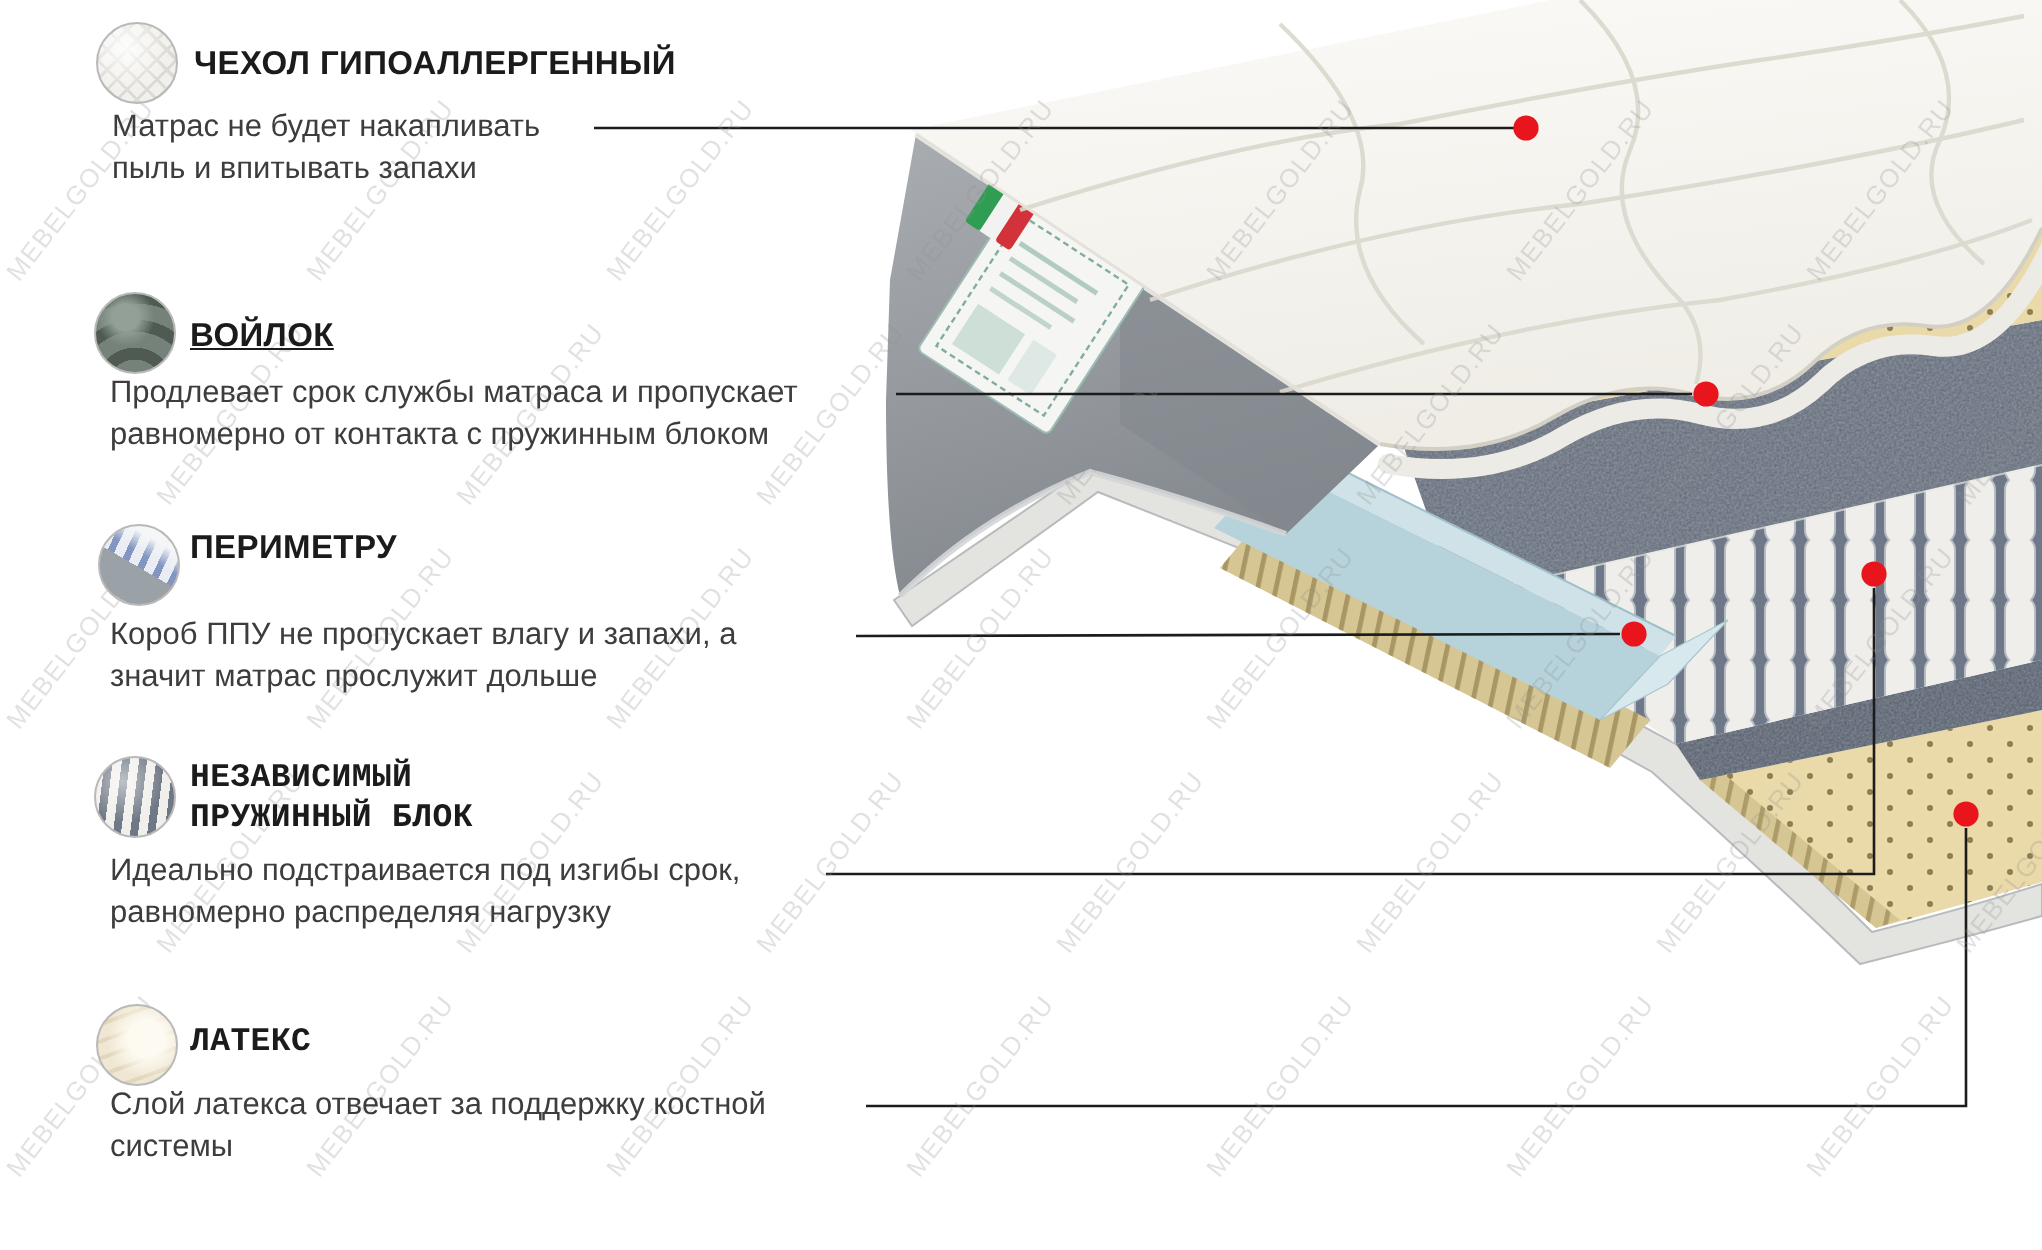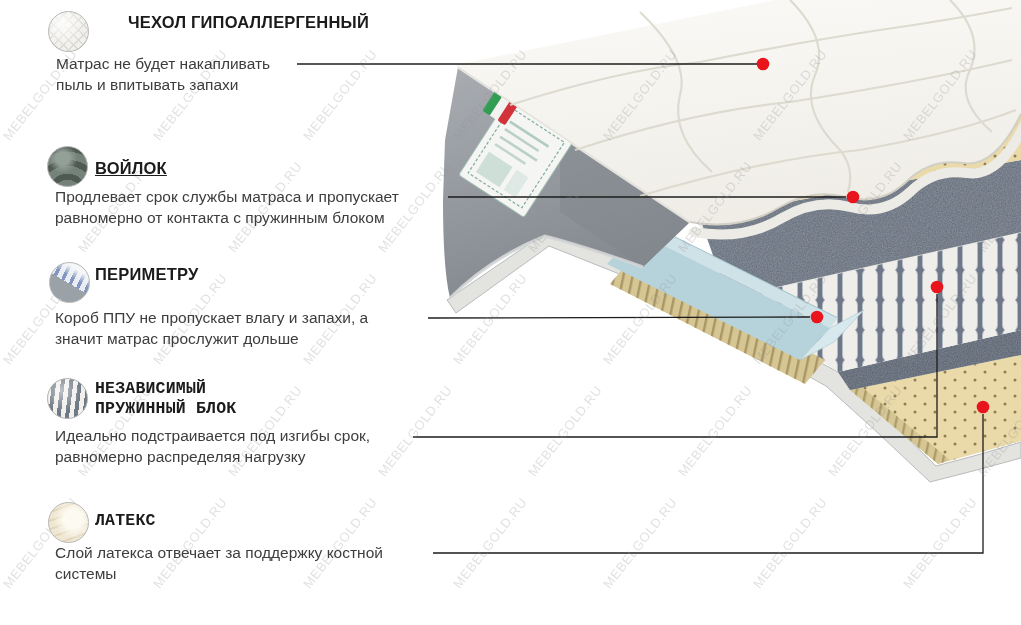--- a/index.html
+++ b/index.html
@@ -202,21 +202,21 @@
       <span class="wm" style="left: 190px; top: 543px;">MEBELGOLD.RU</span>
       <span class="wm" style="left: 340px; top: 543px;">MEBELGOLD.RU</span>
       <span class="wm" style="left: 490px; top: 543px;">MEBELGOLD.RU</span>
       <span class="wm" style="left: 640px; top: 543px;">MEBELGOLD.RU</span>
       <span class="wm" style="left: 790px; top: 543px;">MEBELGOLD.RU</span>
       <span class="wm" style="left: 940px; top: 543px;">MEBELGOLD.RU</span>
     </div>
 
   <div class="sec">
     <span class="icn i-quilt" style="left:48px;top:11px;"></span>
-    <h3 class="ttl" style="left:97px;top:12px;margin-left:31px;">
+    <h3 class="ttl" style="left:97px;top:22px;">
       <span>ЧЕХОЛ ГИПОАЛЛЕРГЕННЫЙ</span>
     </h3>
     <p class="dsc" style="left:56px;top:54px;">
       <span>Матрас не будет накапливать</span>
       <span>пыль и впитывать запахи</span>
     </p>
   </div>
 
   <div class="sec">
     <span class="icn i-felt" style="left:47px;top:146px;"></span>

